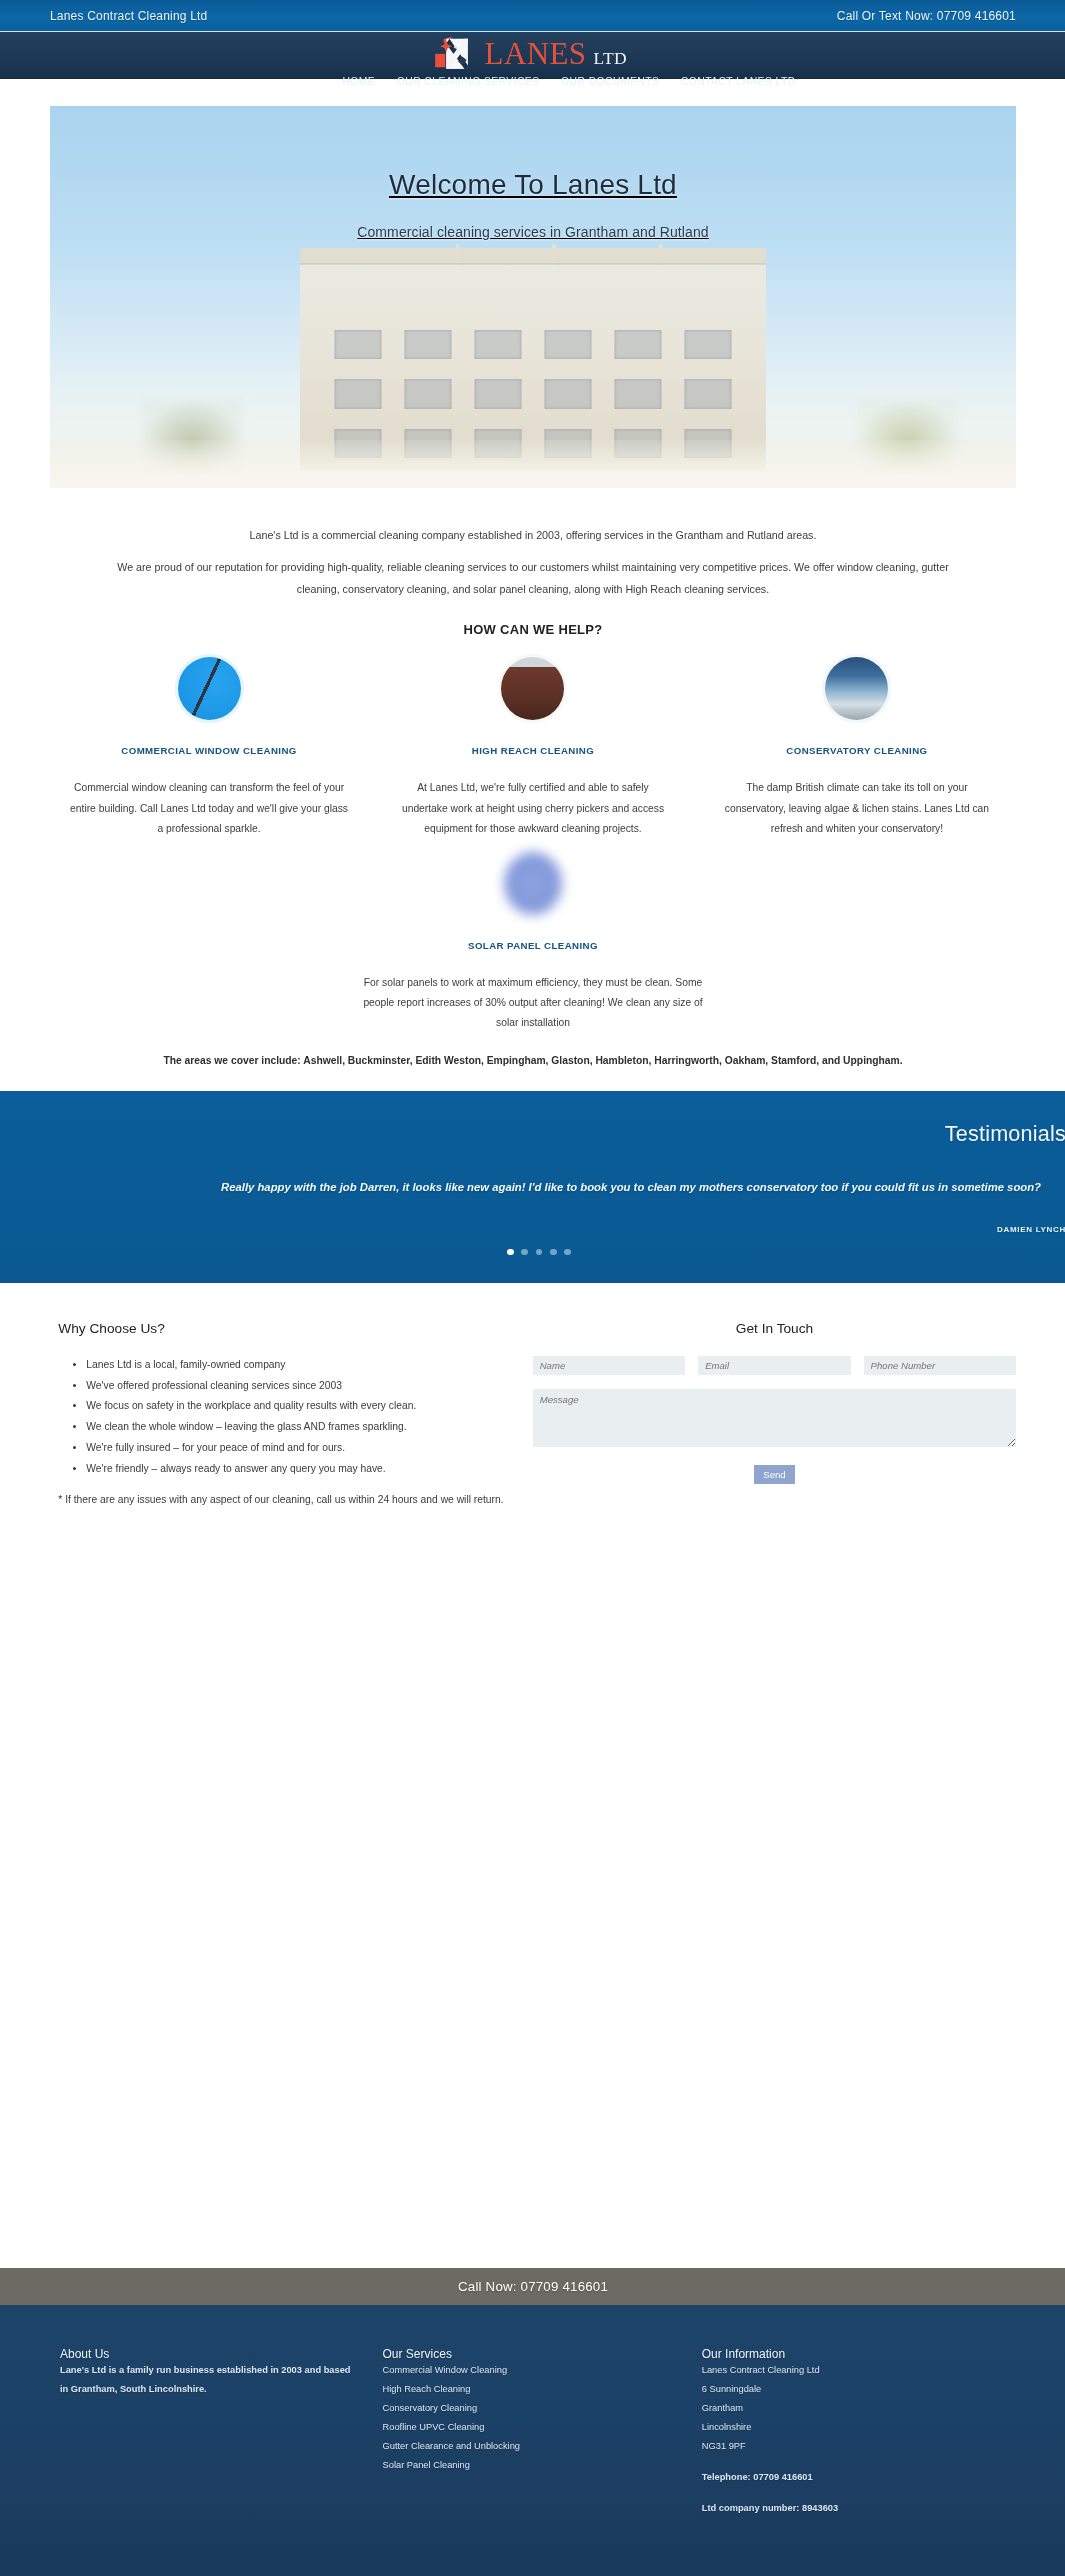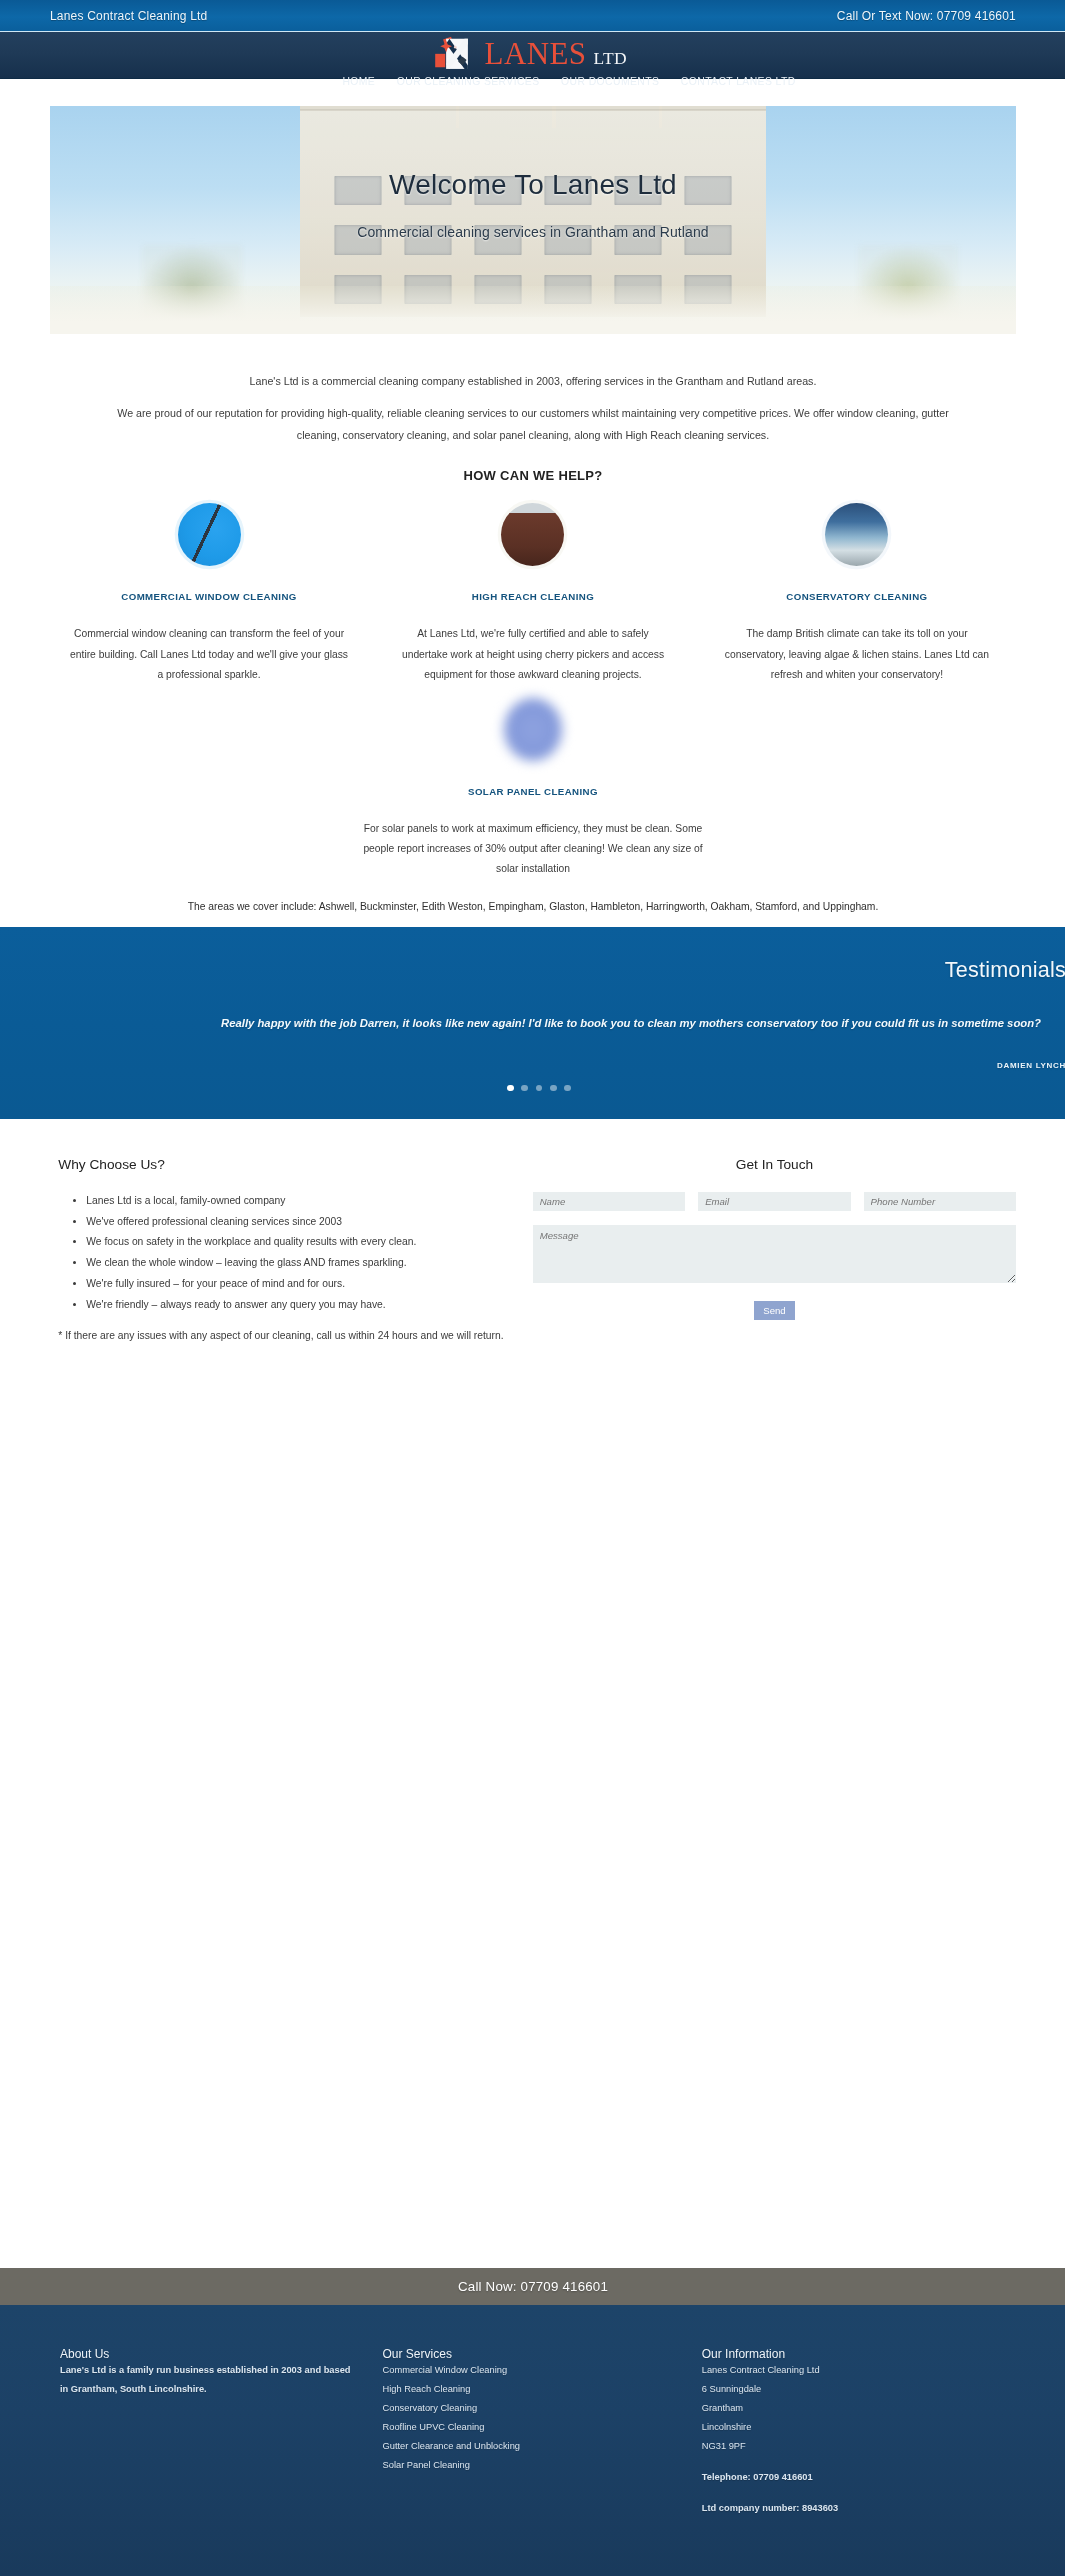--- a/index.html
+++ b/index.html
@@ -79,25 +79,26 @@
     transform: translateX(-50%);
     bottom: 0;
     width: 18.3px;
     height: 1.7px;
     background: #ffffff;
   }
 
   
   .hero-outer { padding: 27px 50px 0 50px; background:#fff; }
   .hero {
-    height: 228px;
+    height: 382px;
     position: relative;
     overflow: hidden;
     background:
       linear-gradient(180deg,#a9d3ef 0%, #bcdef3 36%, #d8ebf6 62%, #eaf3f3 78%, #f4f4ec 100%);
+    text-decoration: underline;
   }
   .hero .bldg {
     position: absolute;
     left: 50%;
     transform: translateX(-50%);
     bottom: 16.7px;
     width: 466px;
     height: 223px;
     background: linear-gradient(180deg,#efece2 0%, #e8e3d6 55%, #ded8c8 100%);
     filter: blur(0.3px);
@@ -200,24 +201,24 @@
   }
   .card-body {
     font-size: 10.3px;
     color: #3c3c3c;
     line-height: 1.95;
   }
 
   .areas {
     text-align: center;
     font-size: 10.3px;
-    font-weight: normal;
+    font-weight: bold;
     color: #2e2e2e;
     margin-top: 21.6px;
-    padding-bottom: 15px;
+    padding-bottom: 25px;
   }
 
   
   .testi {
     background: linear-gradient(180deg,#0b5e9b 0%, #0a5b96 50%, #0a5992 100%);
     padding: 30px 0 28px 12px;
     text-align: right;
   }
   .testi h2 {
     color: #f2f8fc;

